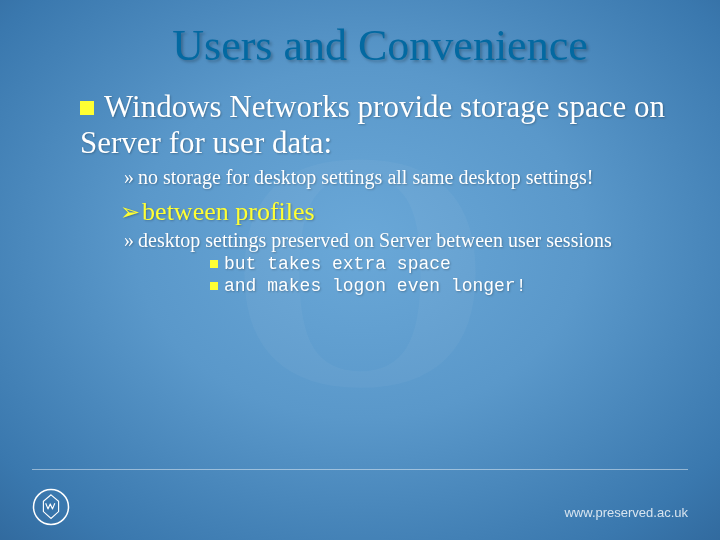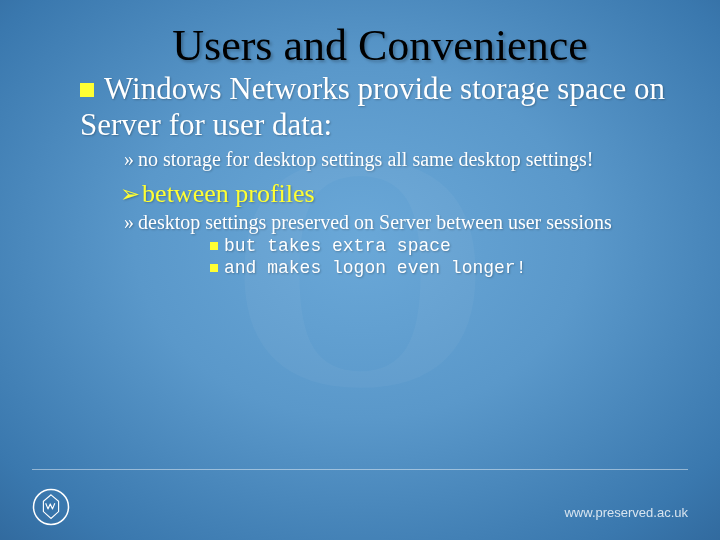--- a/index.html
+++ b/index.html
@@ -21,22 +21,23 @@
     pointer-events: none;
   }
   .slide {
     position: relative;
     width: 100%; height: 100%;
     padding: 20px 40px 0 60px;
     color: #fff;
   }
   .title {
     font-size: 44px;
-    color: #000000;
+    color: #0369a1;
     text-align: center;
+    margin-bottom: 18px;
     text-shadow: 2px 2px 3px rgba(0,0,0,0.25);
     font-weight: normal;
     margin-left: 20px;
   }
   .lvl1 {
     font-size: 31px;
     color: #fff;
     margin-left: 20px;
     margin-bottom: 6px;
     text-shadow: 1px 1px 2px rgba(0,0,0,0.25);

